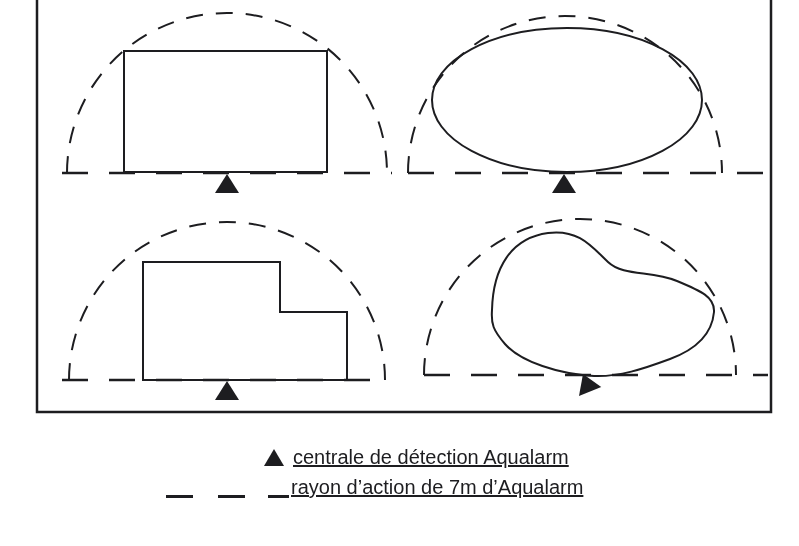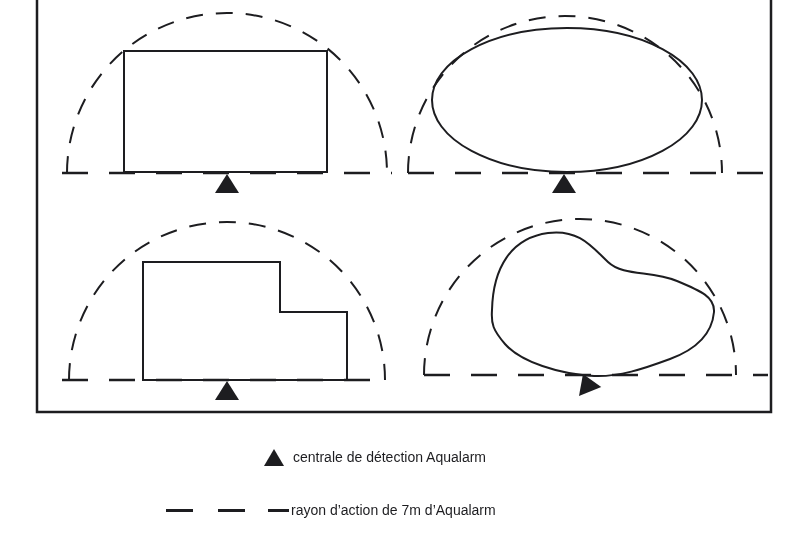--- a/index.html
+++ b/index.html
@@ -17,22 +17,22 @@
   
   .frame-line   { fill: none; stroke: var(--ink); stroke-width: 2.5px; }
   .pool-outline { fill: none; stroke: var(--ink); stroke-width: 2px; }
   .dash-arc     { fill: none; stroke: var(--ink); stroke-width: 2px;  stroke-dasharray: 17 13; }
   .dash-base    { fill: none; stroke: var(--ink); stroke-width: 2.5px; stroke-dasharray: 26 21; }
   .sensor-mark  { fill: var(--ink); stroke: none; }
 
   
   .legend-row { position: absolute; display: flex; align-items: center; height: 22px; }
   .legend-row-1 { left: 264px; top: 446px; }
-  .legend-row-2 { left: 166px; top: 499px; }
-  .legend-label { font-size: 14px; line-height: 22px; white-space: nowrap; }
+  .legend-row-2 { left: 166px; top: 476px; align-items: flex-end; }
+  .legend-label { font-size: 20px; line-height: 22px; white-space: nowrap; text-decoration: underline; }
   .tri-glyph {
     width: 0; height: 0; margin-right: 9px;
     border-left: 10px solid transparent;
     border-right: 10px solid transparent;
     border-bottom: 17px solid var(--ink);
   }
   .dash-glyph { display: inline-block; height: 3px; background: var(--ink); }
   .dash-a { width: 27px; margin-right: 25px; }
   .dash-b { width: 27px; margin-right: 23px; }
   .dash-c { width: 21px; margin-right: 2px; }

